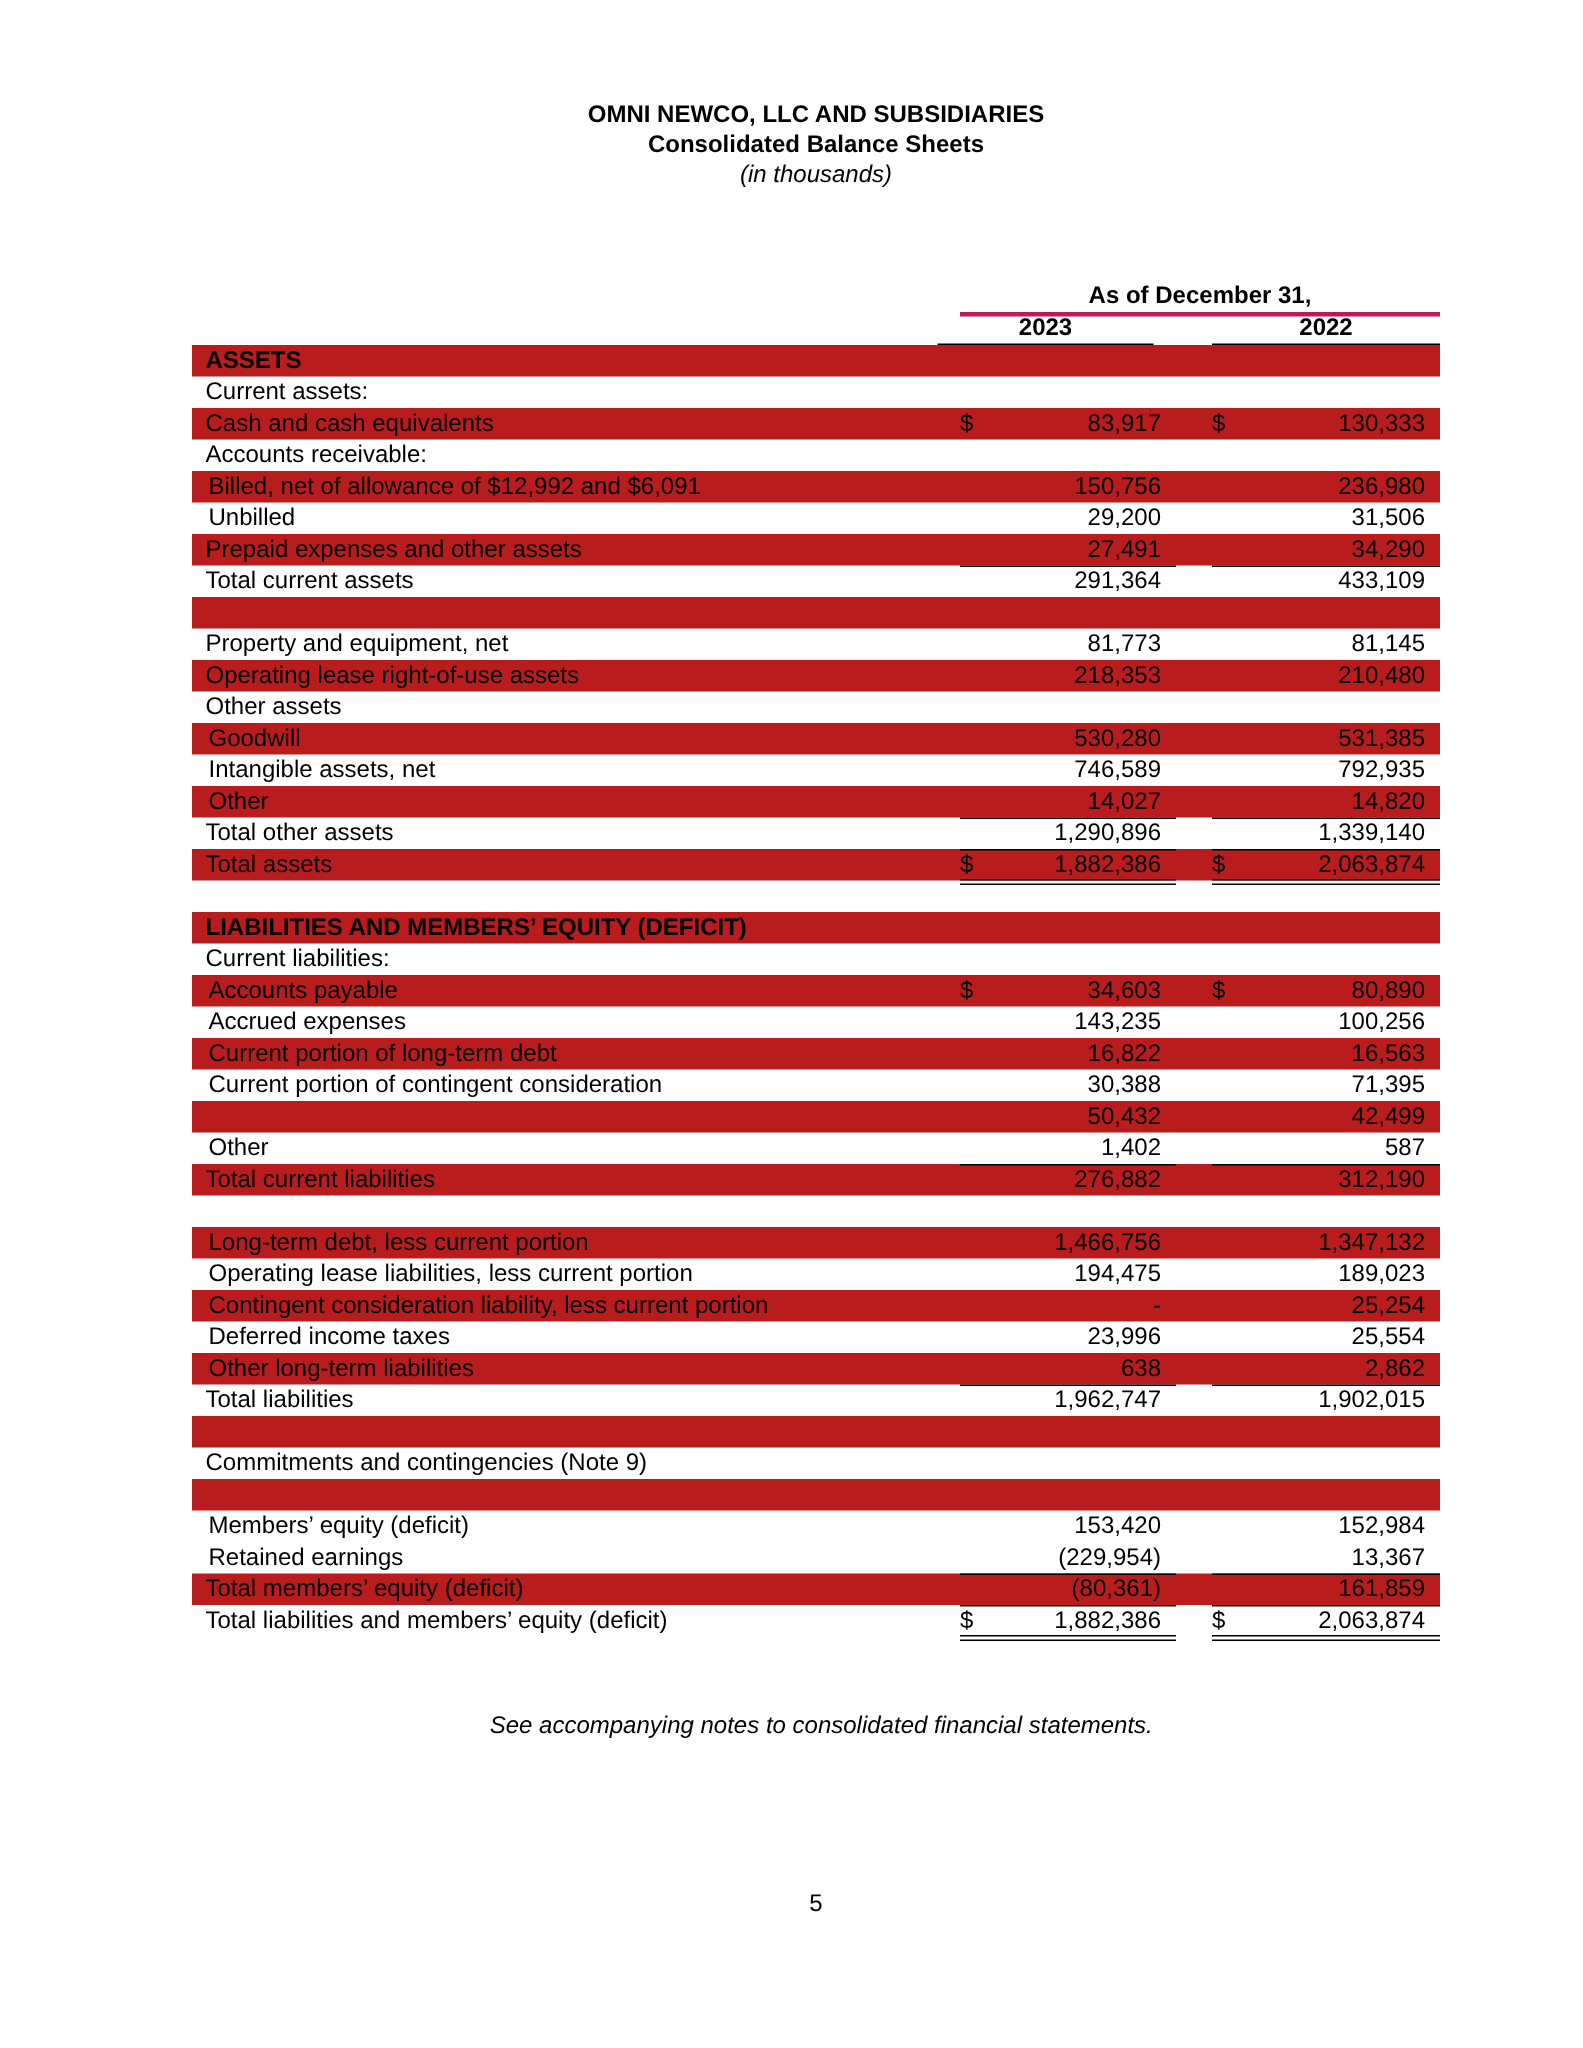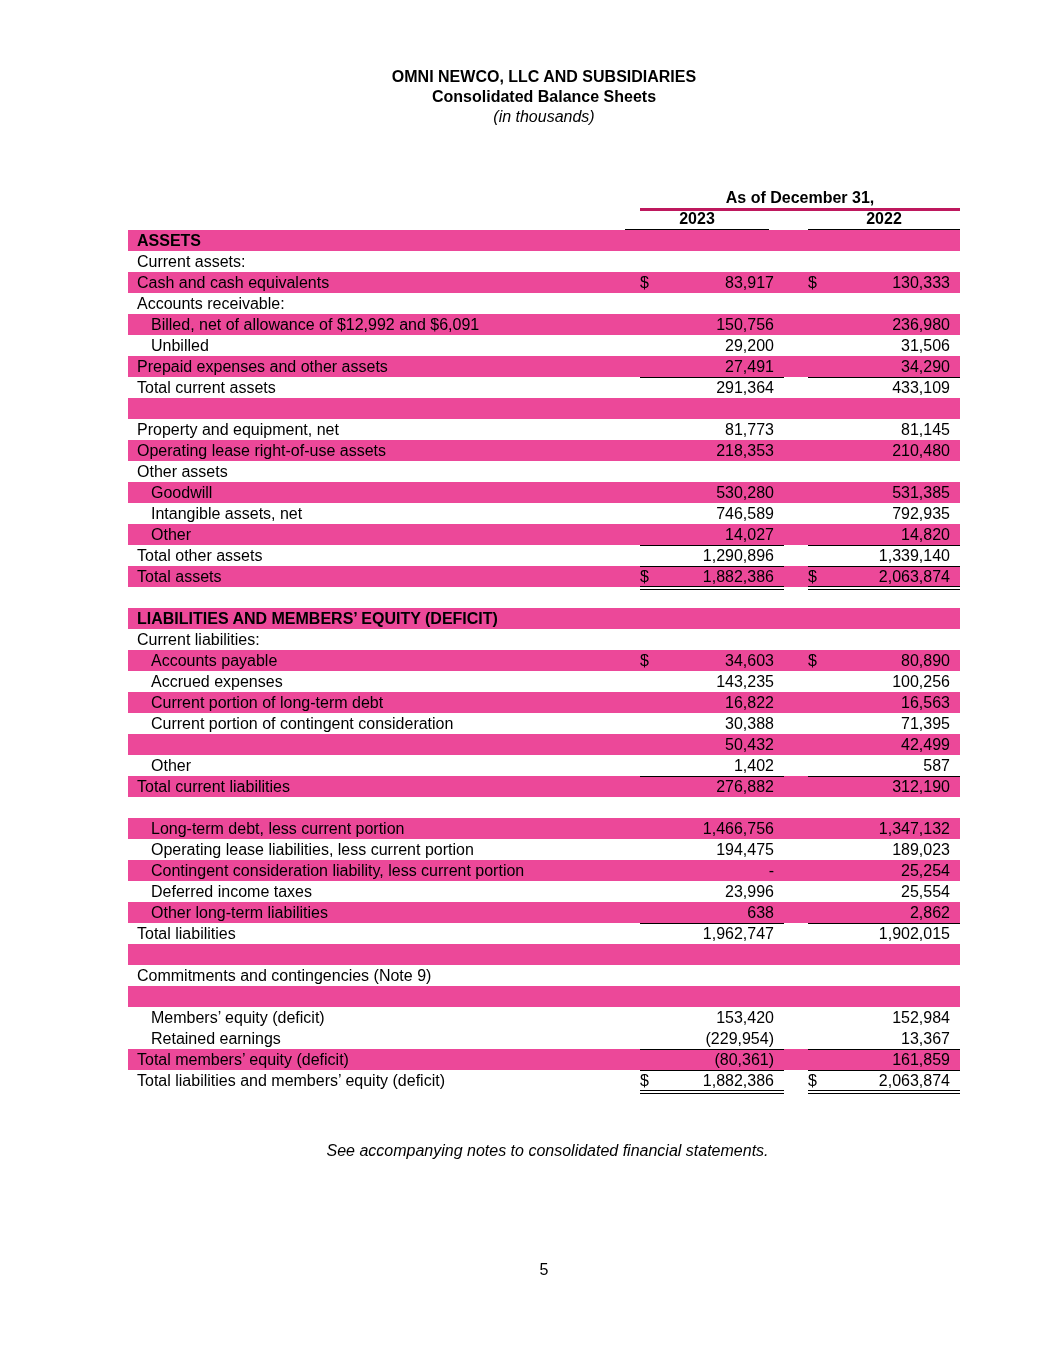--- a/index.html
+++ b/index.html
@@ -13,23 +13,23 @@
   .header .units { font-style: italic; font-size: 16px; line-height: 20px; }
   .asof { position: absolute; top: 188px; left: 640px; width: 320px; text-align: center;
           border-bottom: 3px solid #be185d; height: 20px; line-height: 20px; font-weight: bold; font-size: 16px; }
   .yr { position: absolute; top: 209px; height: 20px; line-height: 20px; font-weight: bold; font-size: 16px;
         text-align: center; border-bottom: 1px solid #000; }
   .yr.y1 { left: 625px; width: 144px; }
   .yr.y2 { left: 808px; width: 152px; }
 
   .table { position: absolute; top: 230px; left: 128px; width: 832px; }
   .row { position: relative; height: 21px; line-height: 21px; font-size: 16px; }
-  .row.shade { background: #ec4899; }
+  .row.shade { background: #b91c1c; }
   .row .label { position: absolute; left: 9px; white-space: nowrap; }
-  .row.indent .label { left: 23px; text-align: center; }
+  .row.indent .label { left: 11px; text-align: center; }
   .row.bold .label { font-weight: bold; }
   .row .d1 { position: absolute; left: 512px; }
   .row .v1 { position: absolute; left: 530px; width: 116px; text-align: right; }
   .row .d2 { position: absolute; left: 680px; }
   .row .v2 { position: absolute; left: 700px; width: 122px; text-align: right; }
   .ul1, .ul2 { position: absolute; height: 0; }
   .ul1 { left: 512px; width: 144px; }
   .ul2 { left: 680px; width: 152px; }
   .top-single .ul1, .top-single .ul2 { top: 0; border-top: 1px solid #000; }
   .dbl .ul1b, .dbl .ul2b { position: absolute; bottom: -3px; height: 2px; border-top: 1px solid #000; border-bottom: 1px solid #000; }

